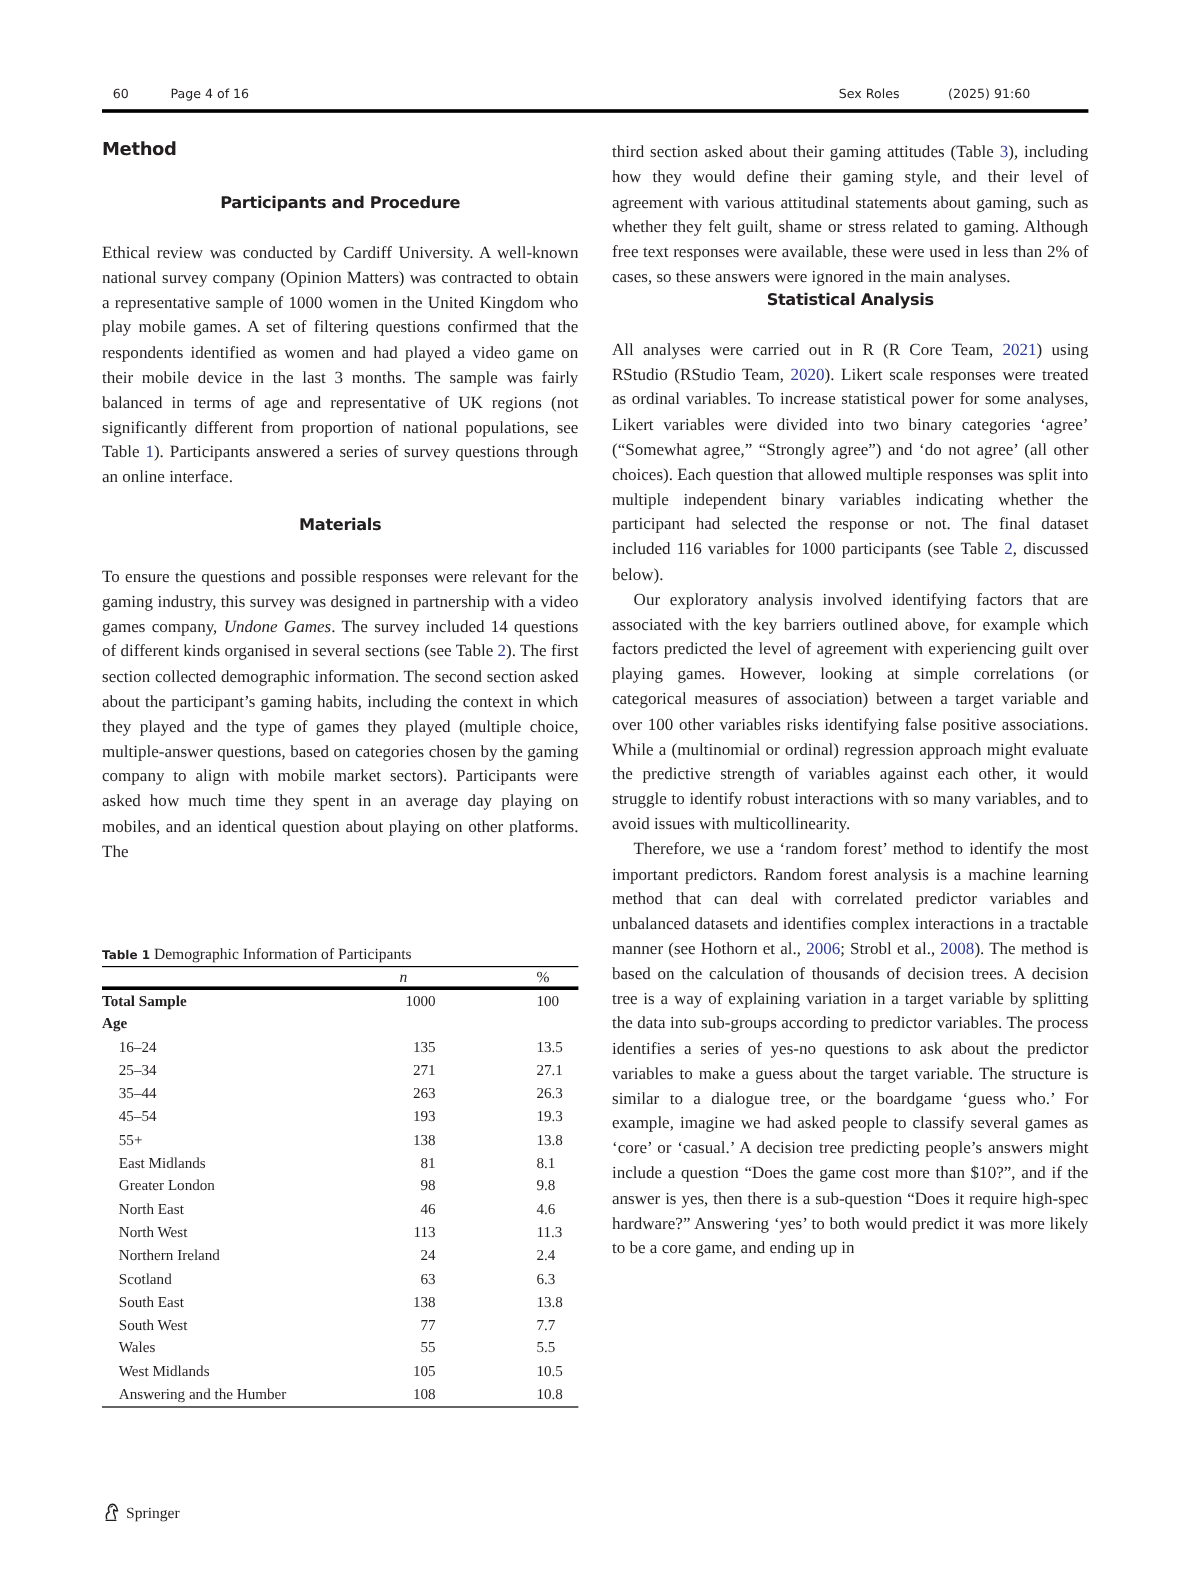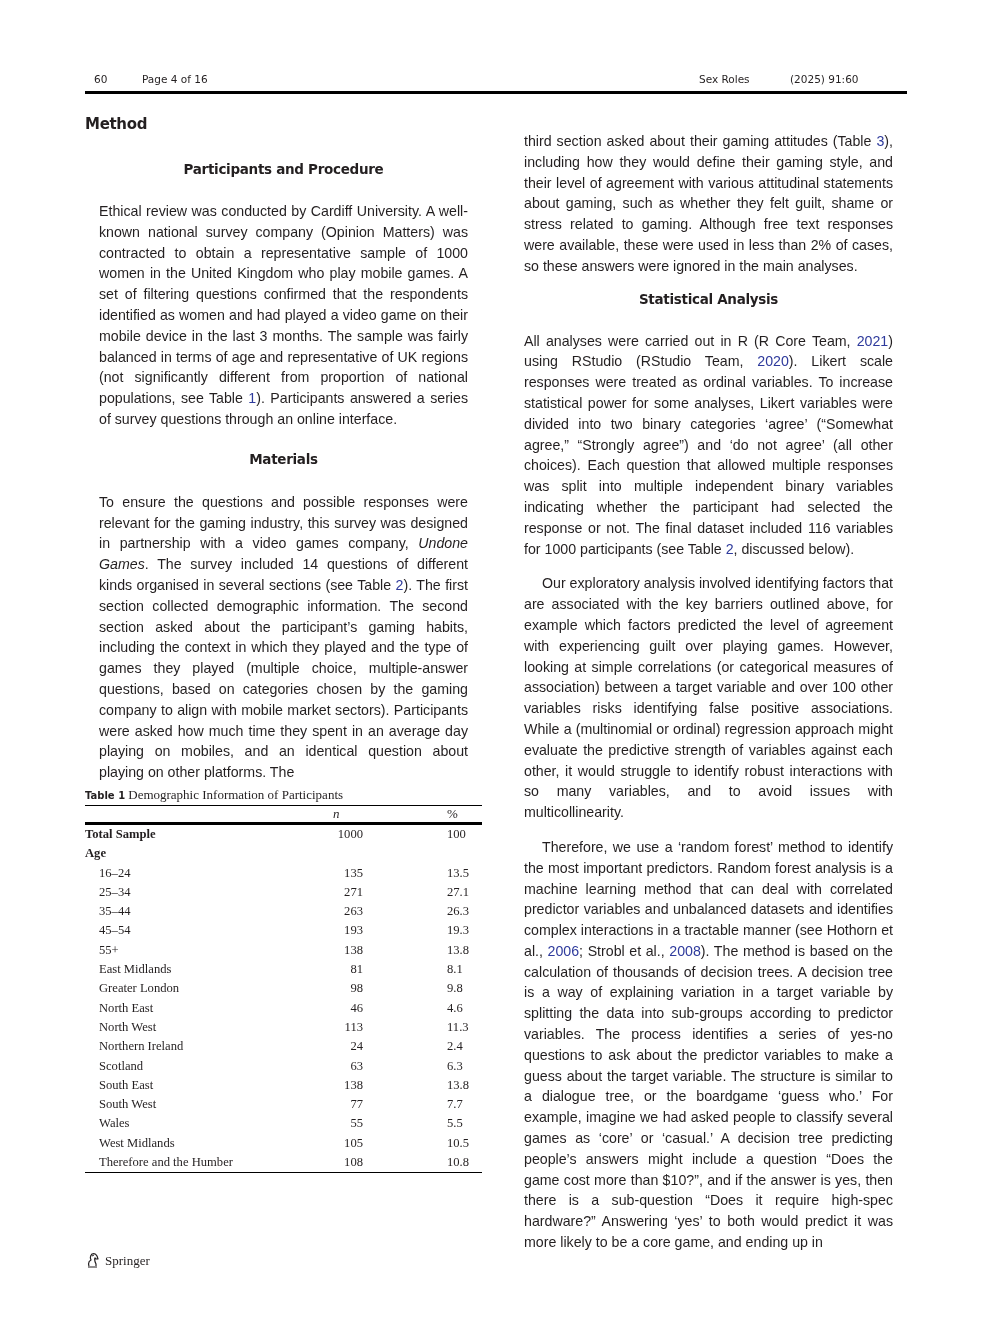--- a/index.html
+++ b/index.html
@@ -17,21 +17,21 @@
   .head-rule { position: absolute; left: 85px; top: 75px; width: 822px; height: 3px; background: #000; }
 
   
   .col { position: absolute; top: 95px; width: 397px; }
   .col-left { left: 85px; }
   .col-right { left: 510px; }
 
   .h1 { font-family: "DejaVu Sans", sans-serif; font-weight: bold; font-size: 15px; margin: 4px 0 0 0; height: 26px; letter-spacing: -0.3px; }
   .h2 { font-family: "DejaVu Sans", sans-serif; font-weight: bold; font-size: 13.5px; letter-spacing: -0.3px; text-align: center; }
 
-  .para { font-family: Liberation Sans, sans-serif; font-size: 14.2px; line-height: 20.8px; text-align: justify; margin: 14px; }
+  .para { font-family: Liberation Serif, serif; font-size: 14.2px; line-height: 20.8px; text-align: justify; margin: 0; }
   .para .indent { display: inline-block; width: 18px; }
   .ref { color: #2e3a9c; }
   .ital { font-style: italic; }
 
   
   .tbl { position: absolute; left: 85px; top: 771px; width: 397px; font-family: "Liberation Serif", serif; font-size: 12.6px; }
   .tbl-caption { height: 18px; }
   .tbl-caption .lbl { font-family: "DejaVu Sans", sans-serif; font-weight: bold; font-size: 10px; }
   .tbl-caption .ttl { font-size: 13px; }
   .tbl-rule-thin { height: 1px; background: #000; }
@@ -164,21 +164,21 @@
           <span class="c1 sub">Wales</span>
           <span class="c2">55</span>
           <span class="c3">5.5</span>
         </div>
         <div class="tbl-row">
           <span class="c1 sub">West Midlands</span>
           <span class="c2">105</span>
           <span class="c3">10.5</span>
         </div>
         <div class="tbl-row">
-          <span class="c1 sub">Therefore and the Humber</span>
+          <span class="c1 sub">Answering and the Humber</span>
           <span class="c2">108</span>
           <span class="c3">10.8</span>
         </div>
       </div>
     <div class="tbl-rule-thin" style="margin-top:0px;"></div>
   </div>
 
   <div class="col col-right" style="top:101px;">
     <p class="para"><span>third section asked about their gaming attitudes (Table </span><a class="ref">3</a><span>), including how they would define their gaming style, and their level of agreement with various attitudinal statements about gaming, such as whether they felt guilt, shame or stress related to gaming. Although free text responses were available, these were used in less than 2% of cases, so these answers were ignored in the main analyses.</span></p>
 

